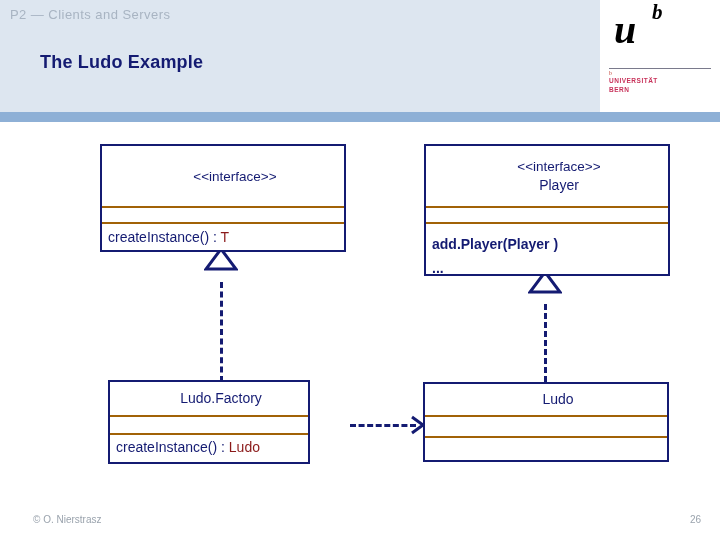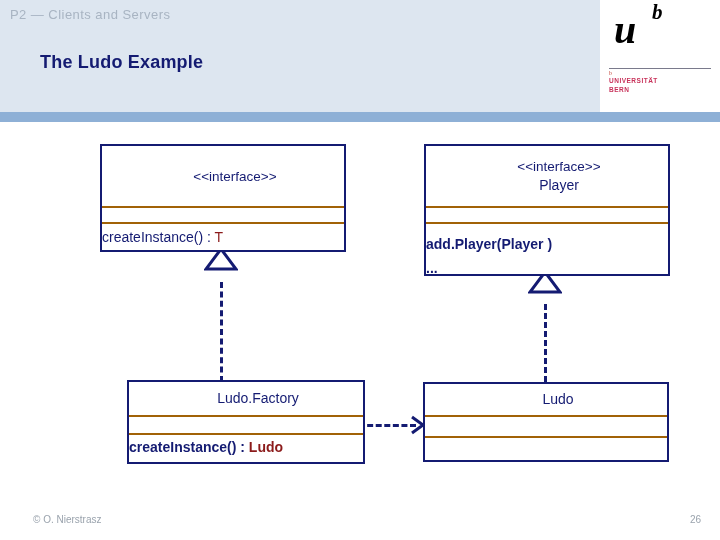--- a/index.html
+++ b/index.html
@@ -67,21 +67,21 @@
     padding-left:24px;
   }
   .cmp:last-child{border-bottom:none;}
   .cmp-name{
     display:flex;flex-direction:column;align-items:center;justify-content:center;
     text-align:center;font-size:14px;line-height:19px;
   }
   .stereo{font-size:13.5px;}
   .cmp-attrs{height:16px;}
   .cmp-ops{
-    font-size:14px;line-height:19px;padding:4px 0 0 0;
+    font-size:14px;line-height:19px;padding:4px 0 0 6px;
     overflow:visible;white-space:nowrap;
   }
   .ret{color:#8b1a1a;}
 
   
   .vline{
     position:absolute;width:0;
     border-left:3px dashed #141b72;
   }
   .hline-dash{
@@ -166,26 +166,26 @@
       <span class="stereo">&lt;&lt;interface&gt;&gt;</span>
       <span>Player</span>
     </div>
     <div class="cmp cmp-attrs"></div>
     <div class="cmp cmp-ops" style="padding-top:8px;line-height:24px;font-weight:bold;">
       <div>add.Player(Player )</div>
       <div>...</div>
     </div>
   </div>
 
-  <div class="uml-box" style="left:108px;top:380px;width:238px;height:84px;margin-left:19px;">
+  <div class="uml-box" style="left:108px;top:380px;width:202px;height:84px;">
     <div class="cmp cmp-name" style="height:35px;">
       <span>Ludo.Factory</span>
     </div>
     <div class="cmp cmp-attrs" style="height:18px;"></div>
-    <div class="cmp cmp-ops" style="padding-top:3px;font-weight:bold;">
+    <div class="cmp cmp-ops" style="padding-top:3px;">
       <span>createInstance() : </span><span class="ret">Ludo</span>
     </div>
   </div>
 
   <div class="uml-box" style="left:423px;top:382px;width:246px;height:80px;">
     <div class="cmp cmp-name" style="height:33px;">
       <span>Ludo</span>
     </div>
     <div class="cmp cmp-attrs" style="height:21px;"></div>
     <div class="cmp cmp-ops"></div>

